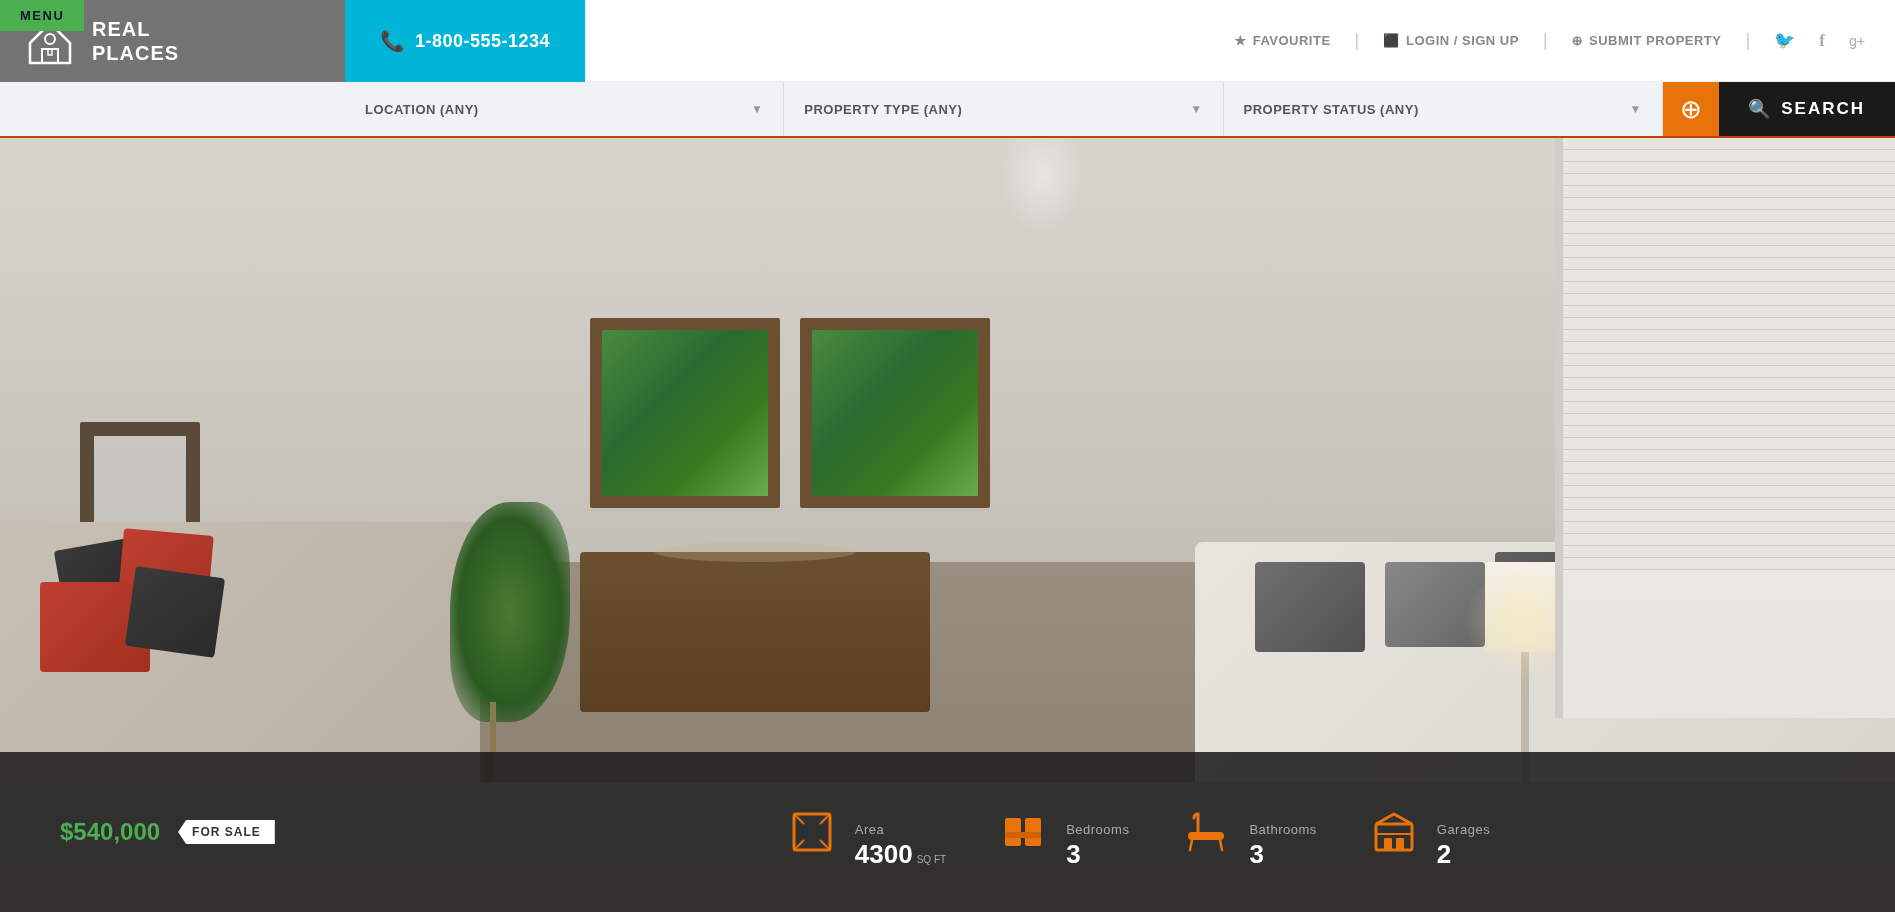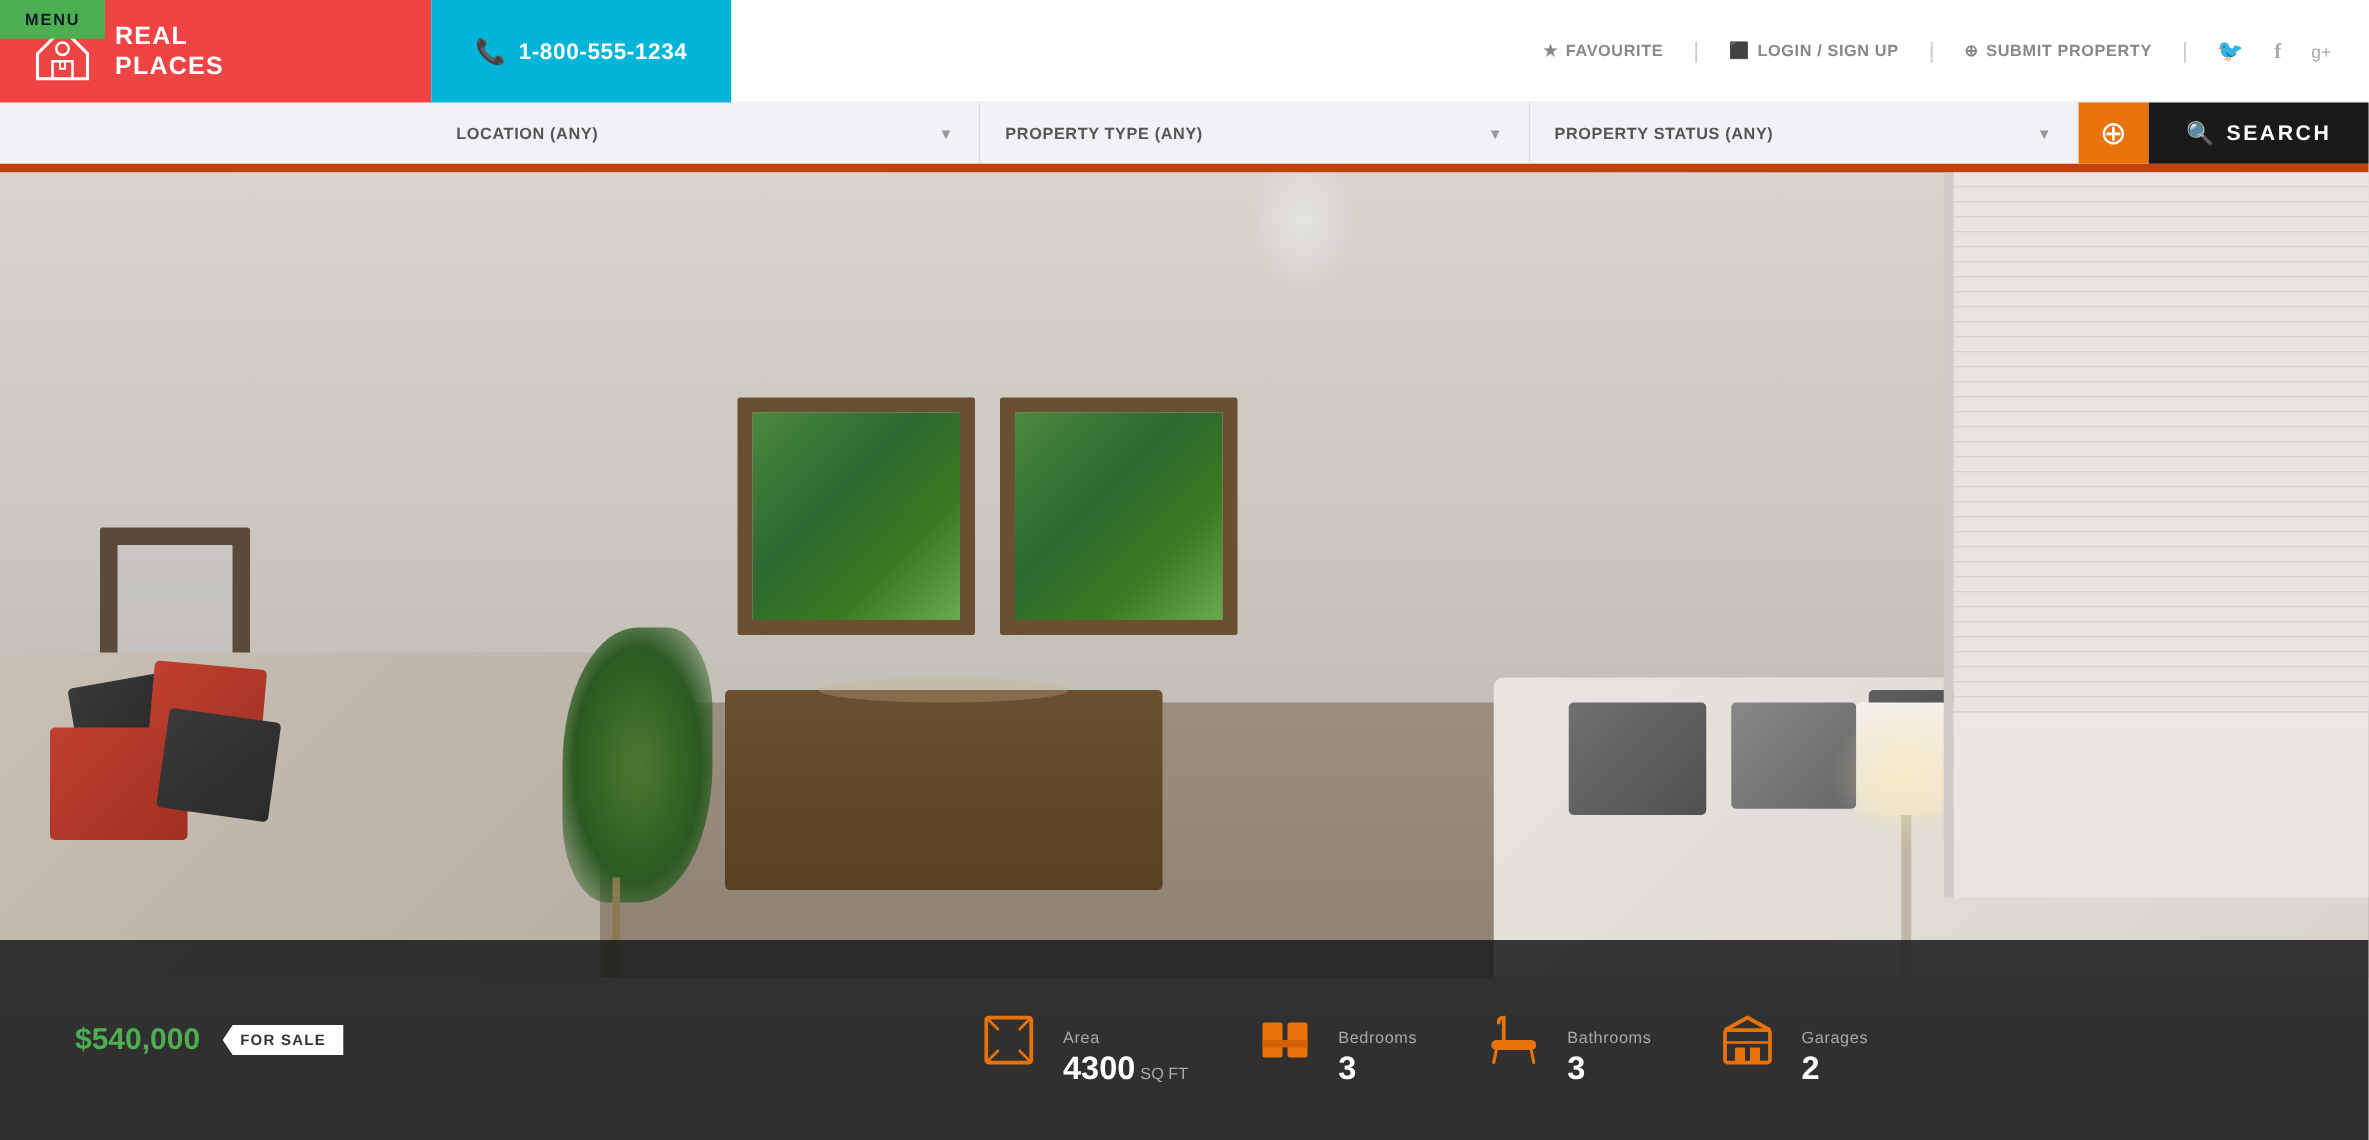--- a/index.html
+++ b/index.html
@@ -6,21 +6,21 @@
     body { font-family: 'Arial', sans-serif; width: 1895px; min-height: 912px; overflow-x: hidden; background: #fff; }
 
     
     .top-bar {
       display: flex;
       align-items: stretch;
       height: 82px;
       background: #fff;
     }
     .logo-area {
-      background: #ef4444;
+      background: #737373;
       width: 345px;
       display: flex;
       align-items: center;
       padding: 17px 20px;
       flex-shrink: 0;
     }
     .logo-icon {
       width: 60px;
       height: 60px;
       margin-right: 12px;
@@ -95,21 +95,21 @@
       cursor: pointer;
       z-index: 100;
     }
 
     
     .search-bar {
       display: flex;
       align-items: center;
       height: 56px;
       background: #f0f2f5;
-      border-bottom: 7px solid #c2410c;
+      border-bottom: 2px solid #c2410c;
     }
     .search-bar-offset {
       width: 345px;
       flex-shrink: 0;
     }
     .search-dropdown {
       flex: 1;
       display: flex;
       align-items: center;
       justify-content: space-between;
@@ -375,21 +375,21 @@
       margin-bottom: 2px;
       margin-top: 28px;
     }
     .stat-value {
       color: #fff;
       font-size: 26px;
       font-weight: bold;
     }
     .stat-unit {
       color: #aaa;
-      font-size: 13px;
+      font-size: 10px;
       margin-left: 4px;
     }
   </style>
 </head>
 <body>
 
 <div style="position:relative;">
   <div class="menu-button">MENU</div>
 
   <div class="top-bar">

